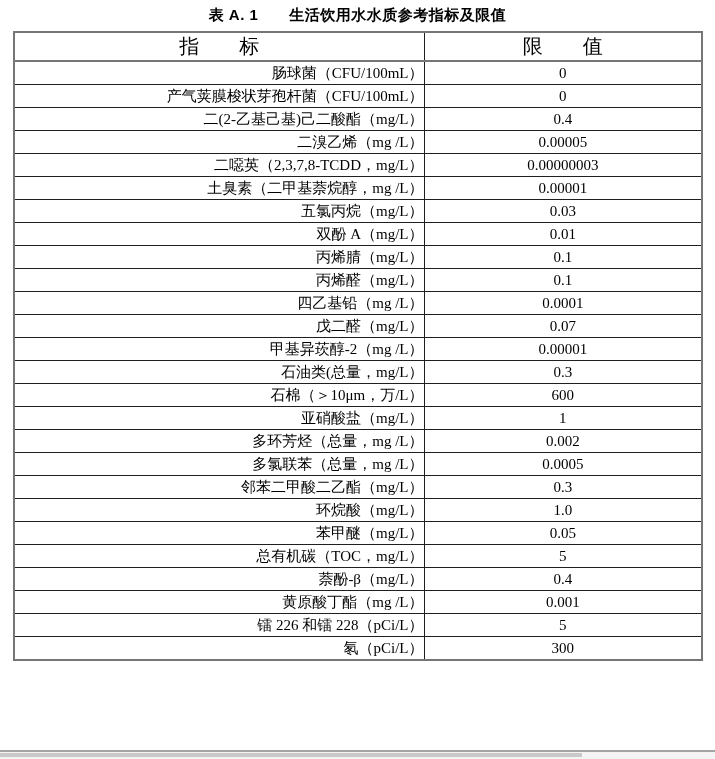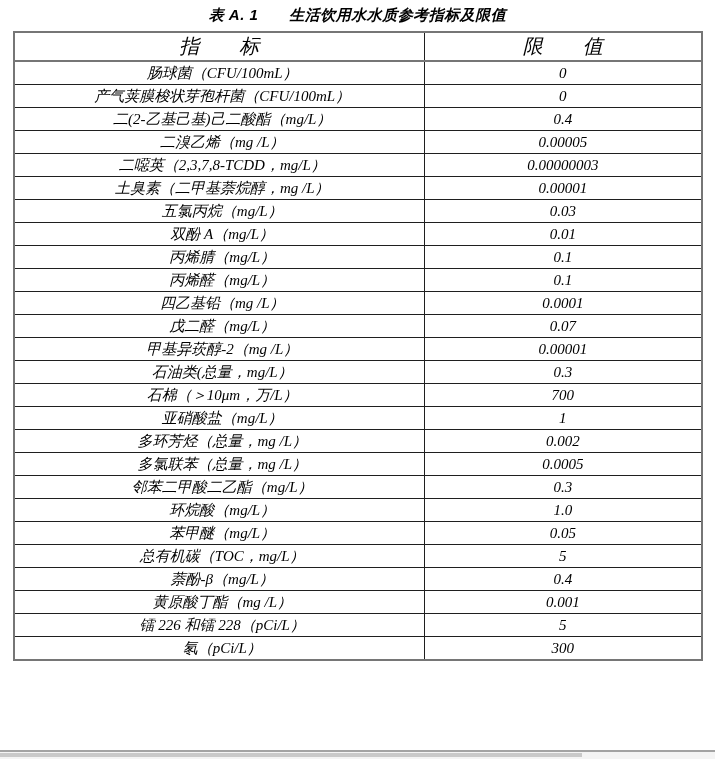--- a/index.html
+++ b/index.html
@@ -3,21 +3,21 @@
 <meta charset="utf-8">
 <style>
   html, body {
     margin: 0; padding: 0;
     width: 715px; height: 759px;
     background: #ffffff;
     overflow: hidden;
     font-family: "Liberation Serif", "DejaVu Serif", serif;
     color: var(--text, #000);
   }
-  .page { position: relative; width: 606px; height: 759px; font-style: italic; }
+  .page { position: relative; width: 606px; height: 759px; }
 
   .title {
     position: absolute;
     top: 6px; left: 0; width: 715px;
     text-align: center;
     font-family: "Liberation Sans", "DejaVu Sans", sans-serif;
     font-weight: bold;
     font-size: 15px;
     letter-spacing: 0.5px;
     white-space: pre;
@@ -52,21 +52,21 @@
     height: 22px;
     font-size: 15px;
     vertical-align: middle;
     padding: 0;
     border-top: 1px solid var(--border-dark, #1f1f1f);
     border-left: 1px solid var(--border-dark, #1f1f1f);
     overflow: hidden;
     white-space: nowrap;
   }
   td:first-child { border-left: none; }
-  td.cell-indicator { text-align: center; padding-left: 6px; }
+  td.cell-indicator { text-align: right; padding-left: 6px; }
   td.cell-limit { text-align: center; }
 
   .scrollbar {
     position: absolute;
     left: 0; top: 750px;
     width: 715px; height: 9px;
     background: var(--scrollbar-track, #f4f4f4);
     border-top: 2px solid var(--scrollbar-edge, #a3a3a3);
     box-sizing: border-box;
   }
@@ -147,21 +147,21 @@
         <tr>
           <td class="cell-indicator">甲基异莰醇-2（mg /L）</td>
           <td class="cell-limit">0.00001</td>
         </tr>
         <tr>
           <td class="cell-indicator">石油类(总量，mg/L）</td>
           <td class="cell-limit">0.3</td>
         </tr>
         <tr>
           <td class="cell-indicator">石棉（＞10μm，万/L）</td>
-          <td class="cell-limit">700</td>
+          <td class="cell-limit">600</td>
         </tr>
         <tr>
           <td class="cell-indicator">亚硝酸盐（mg/L）</td>
           <td class="cell-limit">1</td>
         </tr>
         <tr>
           <td class="cell-indicator">多环芳烃（总量，mg /L）</td>
           <td class="cell-limit">0.002</td>
         </tr>
         <tr>

